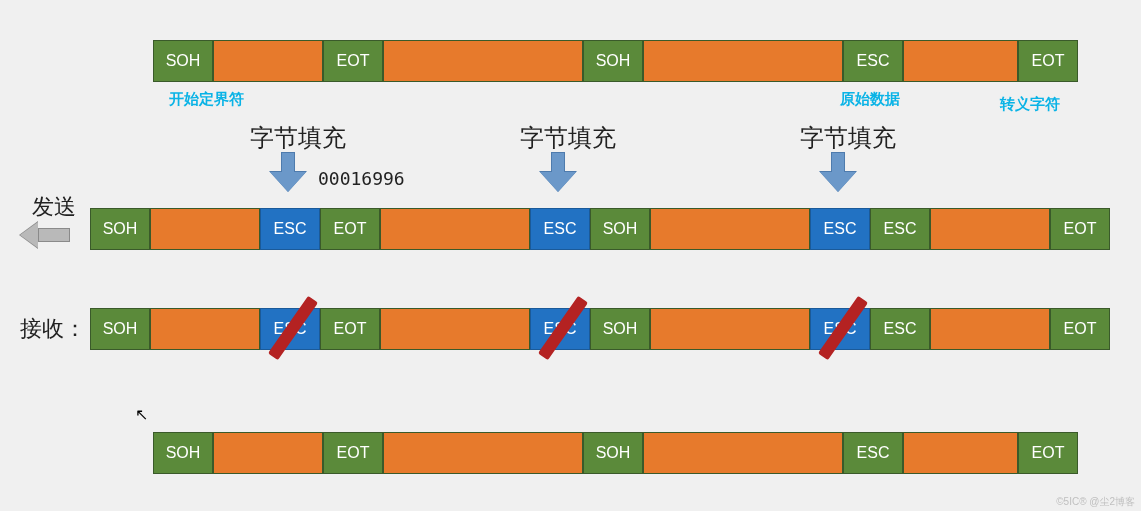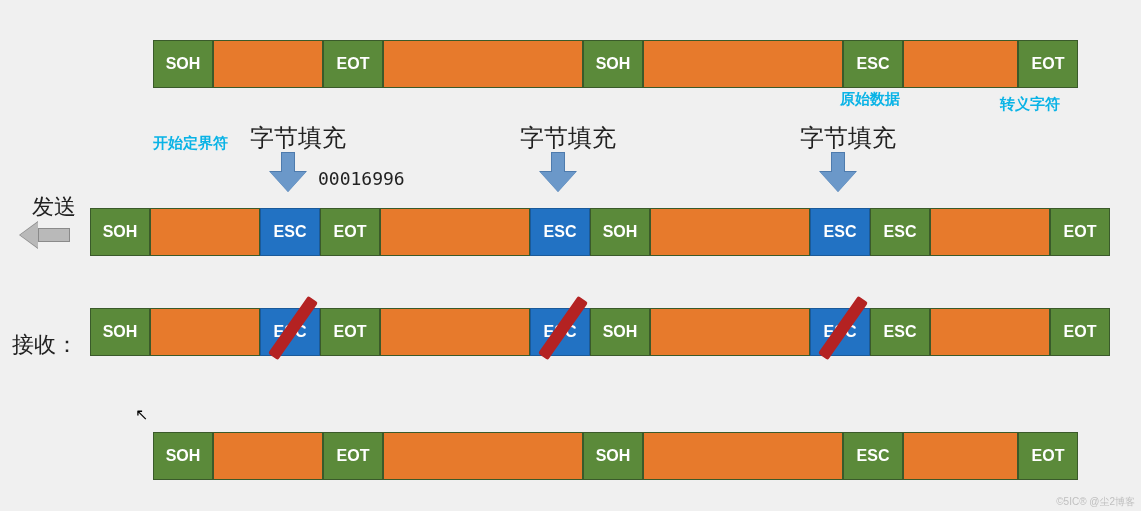--- a/index.html
+++ b/index.html
@@ -14,29 +14,29 @@
   }
   .canvas {
     position: relative;
     width: 1141px;
     height: 511px;
     background: #f0f0f0;
   }
   
   .cell {
     position: absolute;
-    height: 48px;
+    height: 42px;
     border: 1px solid #3a5a2a;
     box-sizing: border-box;
     display: flex;
     align-items: center;
     justify-content: center;
     font-size: 16px;
     color: #fff;
-    font-weight: 700;
+    font-weight: 400;
   }
   .green { background: #5b8a3a; }
   .orange { background: #e77a2c; }
   .blue   { background: #2272c3; border-color:#1b5a99;}
   
   .title { position:absolute; font-size:22px; color:#222; }
   .note  { position:absolute; font-size:15px; color:#0ab3e6; font-weight:700; }
   .htxt  { position:absolute; font-size:24px; color:#222; }
   .code  { position:absolute; font-size:18px; color:#222; font-family:Consolas,monospace; }
   .side  { position:absolute; font-size:22px; color:#222; }
@@ -65,21 +65,21 @@
 <div class="cell green" style="left:153px; top:40px; width:60px;">SOH</div>
 <div class="cell orange" style="left:213px; top:40px; width:110px;"></div>
 <div class="cell green" style="left:323px; top:40px; width:60px;">EOT</div>
 <div class="cell orange" style="left:383px; top:40px; width:200px;"></div>
 <div class="cell green" style="left:583px; top:40px; width:60px;">SOH</div>
 <div class="cell orange" style="left:643px; top:40px; width:200px;"></div>
 <div class="cell green" style="left:843px; top:40px; width:60px;">ESC</div>
 <div class="cell orange" style="left:903px; top:40px; width:115px;"></div>
 <div class="cell green" style="left:1018px;top:40px; width:60px;">EOT</div>
 
-<div class="note" style="left:153px; top:90px;margin-top:44px;">开始定界符</div>
+<div class="note" style="left:169px; top:90px;">开始定界符</div>
 <div class="note" style="left:840px; top:90px;">原始数据</div>
 <div class="note" style="left:1000px;top:95px;">转义字符</div>
 
 <div class="htxt" style="left:250px; top:122px;">字节填充</div>
 <div class="htxt" style="left:520px; top:122px;">字节填充</div>
 <div class="htxt" style="left:800px; top:122px;">字节填充</div>
 
 <div class="arr" style="left:270px; top:152px;">
       <div class="headb"></div>
       <div class="stem"></div>
@@ -111,21 +111,21 @@
 <div class="cell green" style="left:320px; top:208px; width:60px;">EOT</div>
 <div class="cell orange" style="left:380px; top:208px; width:150px;"></div>
 <div class="cell blue" style="left:530px; top:208px; width:60px;">ESC</div>
 <div class="cell green" style="left:590px; top:208px; width:60px;">SOH</div>
 <div class="cell orange" style="left:650px; top:208px; width:160px;"></div>
 <div class="cell blue" style="left:810px; top:208px; width:60px;">ESC</div>
 <div class="cell green" style="left:870px; top:208px; width:60px;">ESC</div>
 <div class="cell orange" style="left:930px; top:208px; width:120px;"></div>
 <div class="cell green" style="left:1050px;top:208px; width:60px;">EOT</div>
 
-<div class="side" style="left:12px; top:314px;margin-top:16px;">接收：</div>
+<div class="side" style="left:20px; top:314px;">接收：</div>
 
 <div class="cell green" style="left:90px;  top:308px; width:60px;">SOH</div>
 <div class="cell orange" style="left:150px; top:308px; width:110px;"></div>
 <div class="cell blue" style="left:260px; top:308px; width:60px;">ESC</div>
 <div class="cell green" style="left:320px; top:308px; width:60px;">EOT</div>
 <div class="cell orange" style="left:380px; top:308px; width:150px;"></div>
 <div class="cell blue" style="left:530px; top:308px; width:60px;">ESC</div>
 <div class="cell green" style="left:590px; top:308px; width:60px;">SOH</div>
 <div class="cell orange" style="left:650px; top:308px; width:160px;"></div>
 <div class="cell blue" style="left:810px; top:308px; width:60px;">ESC</div>

